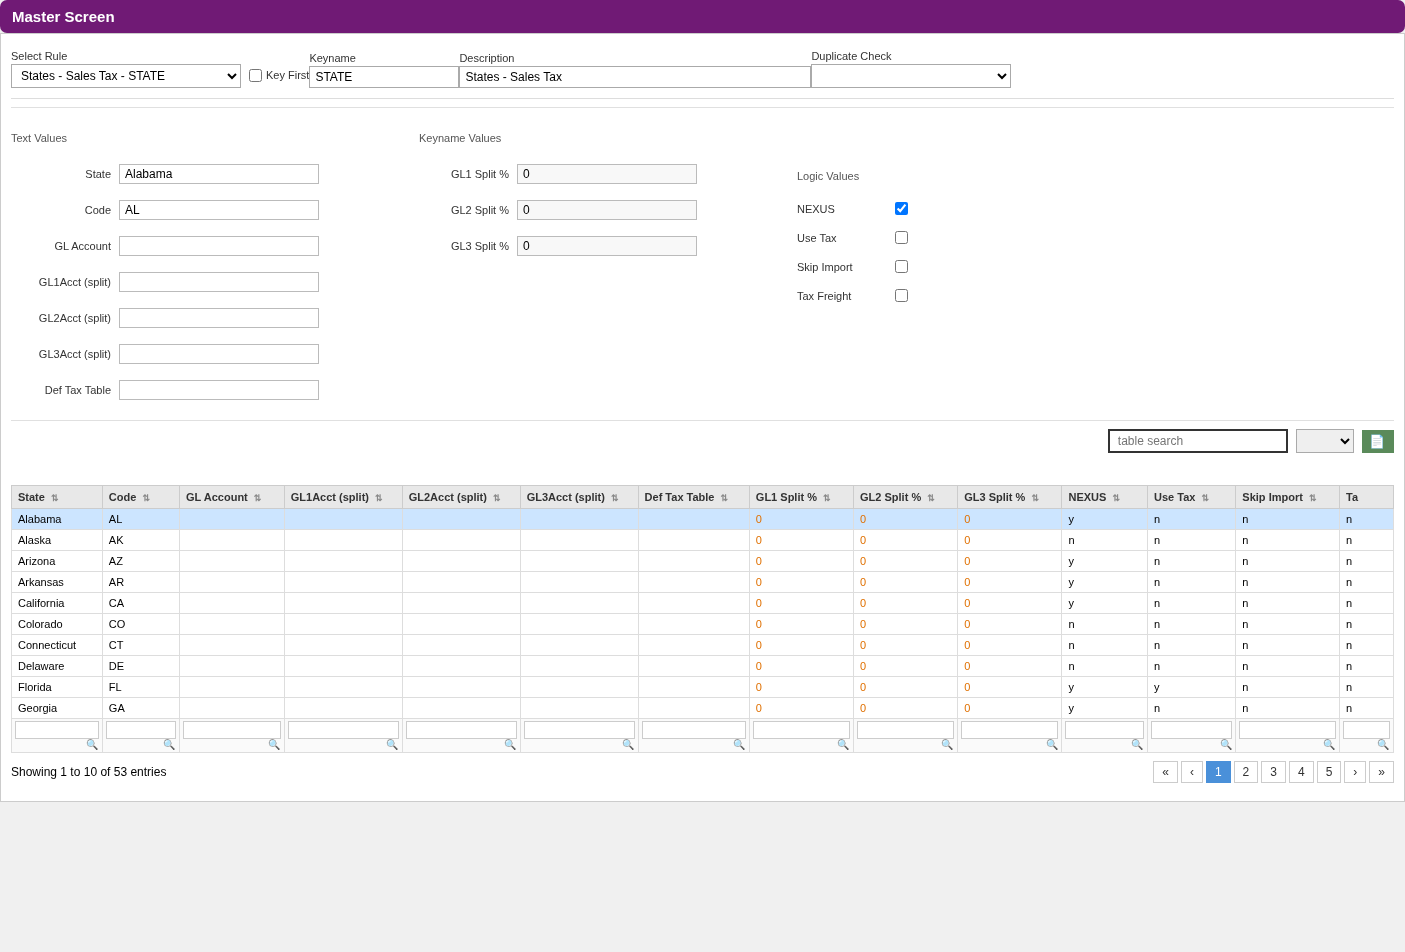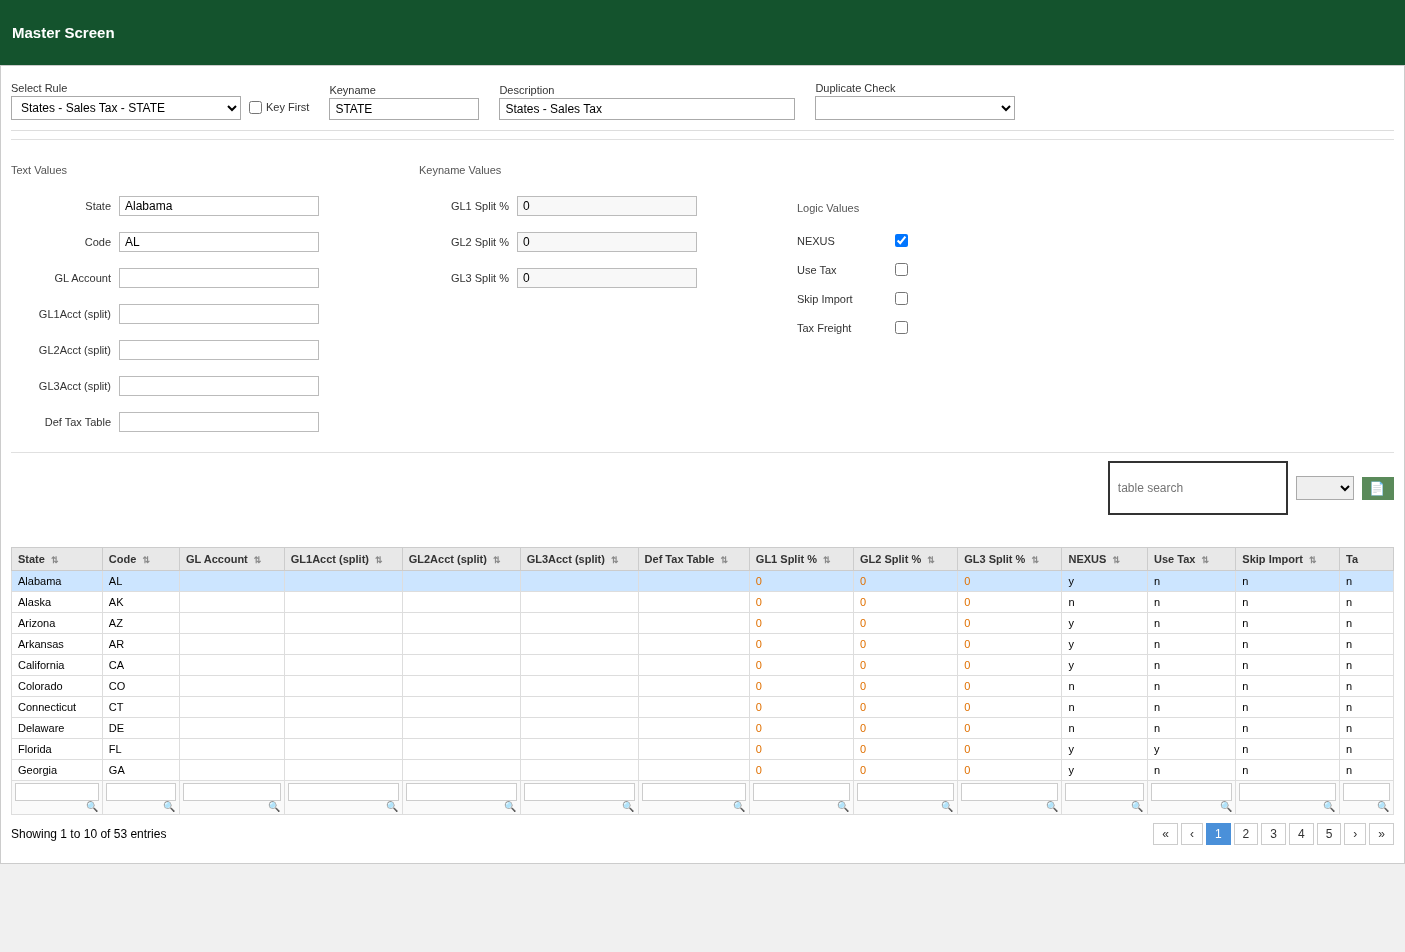--- a/index.html
+++ b/index.html
@@ -1,36 +1,37 @@
 <!DOCTYPE html>
 <html><head>
   <meta charset="utf-8">
   <style>
     * { box-sizing: border-box; margin: 0; padding: 0; }
     body { font-family: Arial, sans-serif; font-size: 12px; background: #f0f0f0; }
 
     .title-bar {
-      background: #14532d;
+      background: #701a75;
       color: white;
       font-size: 15px;
       font-weight: bold;
-      padding: 24px 12px;
+      padding: 8px 12px;
+      border-radius: 7px;
     }
 
     .main-container {
       background: white;
       margin: 0;
       padding: 10px;
       border: 1px solid #ccc;
     }
 
     .top-controls {
       display: flex;
       align-items: flex-end;
-      gap: 20px;
+      gap: 0;
       padding: 6px 0 10px 0;
       border-bottom: 1px solid #ddd;
     }
 
     .top-controls .field-group {
       display: flex;
       flex-direction: column;
       gap: 2px;
     }
 
@@ -63,21 +64,21 @@
     }
 
     .keyfirst-group {
       display: flex;
       align-items: center;
       gap: 4px;
       margin-bottom: 2px;
     }
 
     .keyname-input { width: 150px; }
-    .description-input { width: 296px; }
+    .description-input { width: 352px; }
     .dupcheck-select { width: 200px; }
 
     
     .form-area {
       padding: 16px 0 12px 0;
       display: flex;
       gap: 40px;
     }
 
     .form-section {
@@ -123,21 +124,21 @@
     .table-controls {
       display: flex;
       justify-content: flex-end;
       align-items: center;
       gap: 8px;
       margin-bottom: 6px;
     }
 
     .table-search-input {
       border: 2px solid #333;
-      padding: 18px 8px;
+      padding: 3px 8px;
       font-size: 12px;
       width: 180px;
     }
 
     .page-size-select {
       border: 1px solid #aaa;
       padding: 3px 23px;
       font-size: 12px;
       width: 58px;
       text-align: center;

